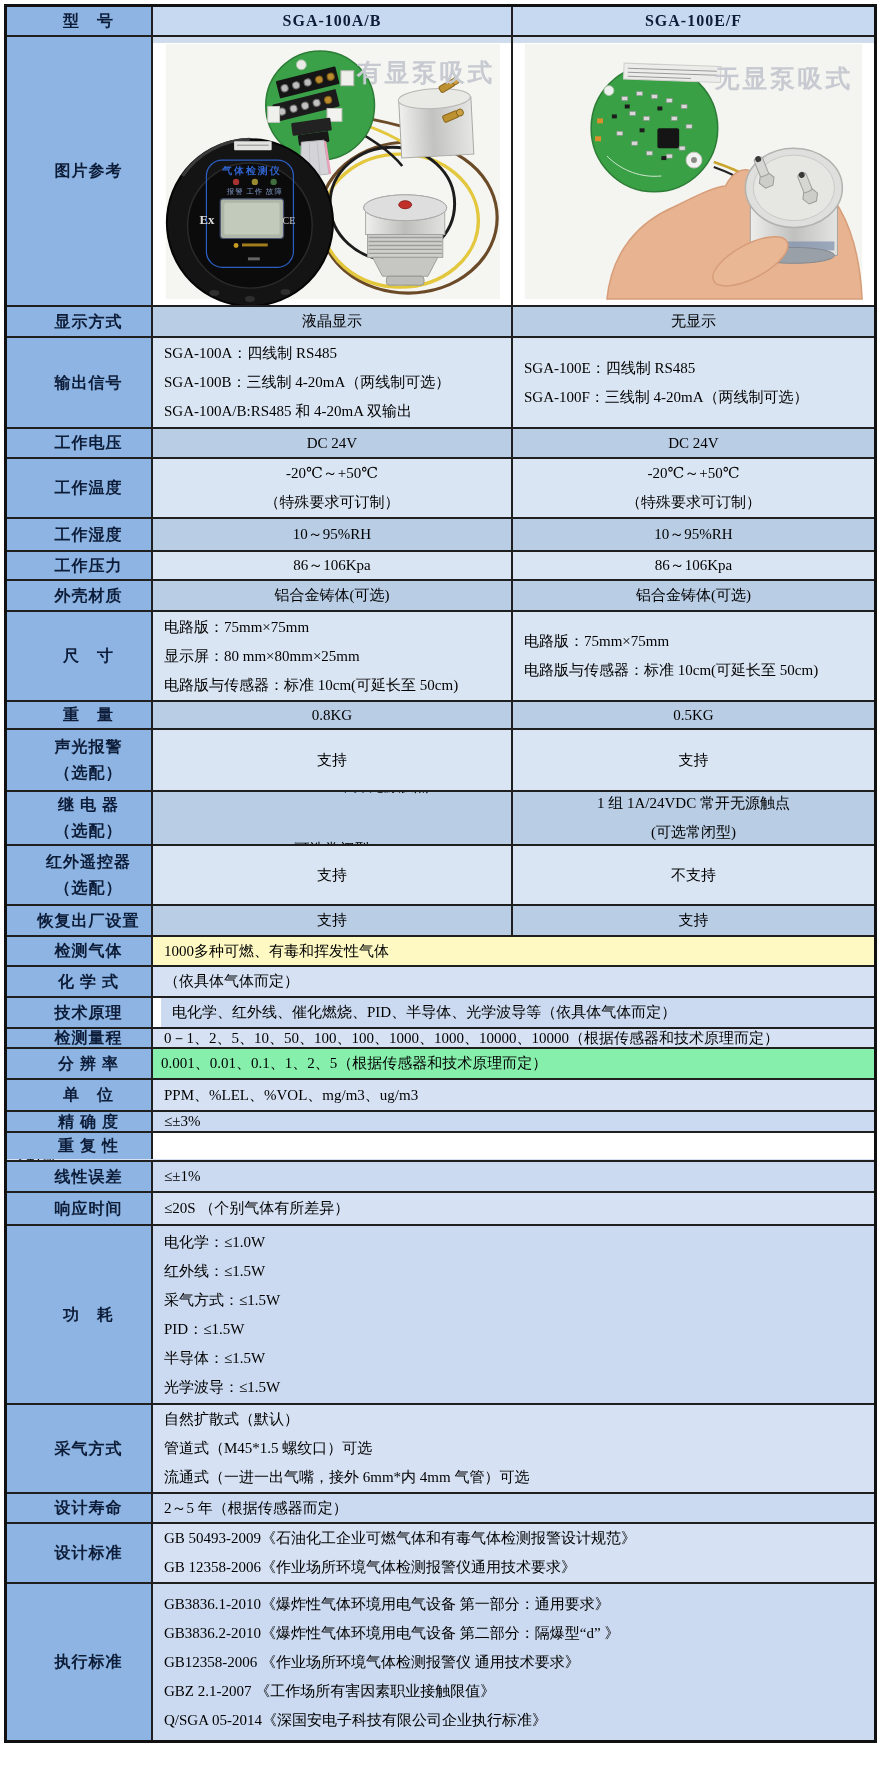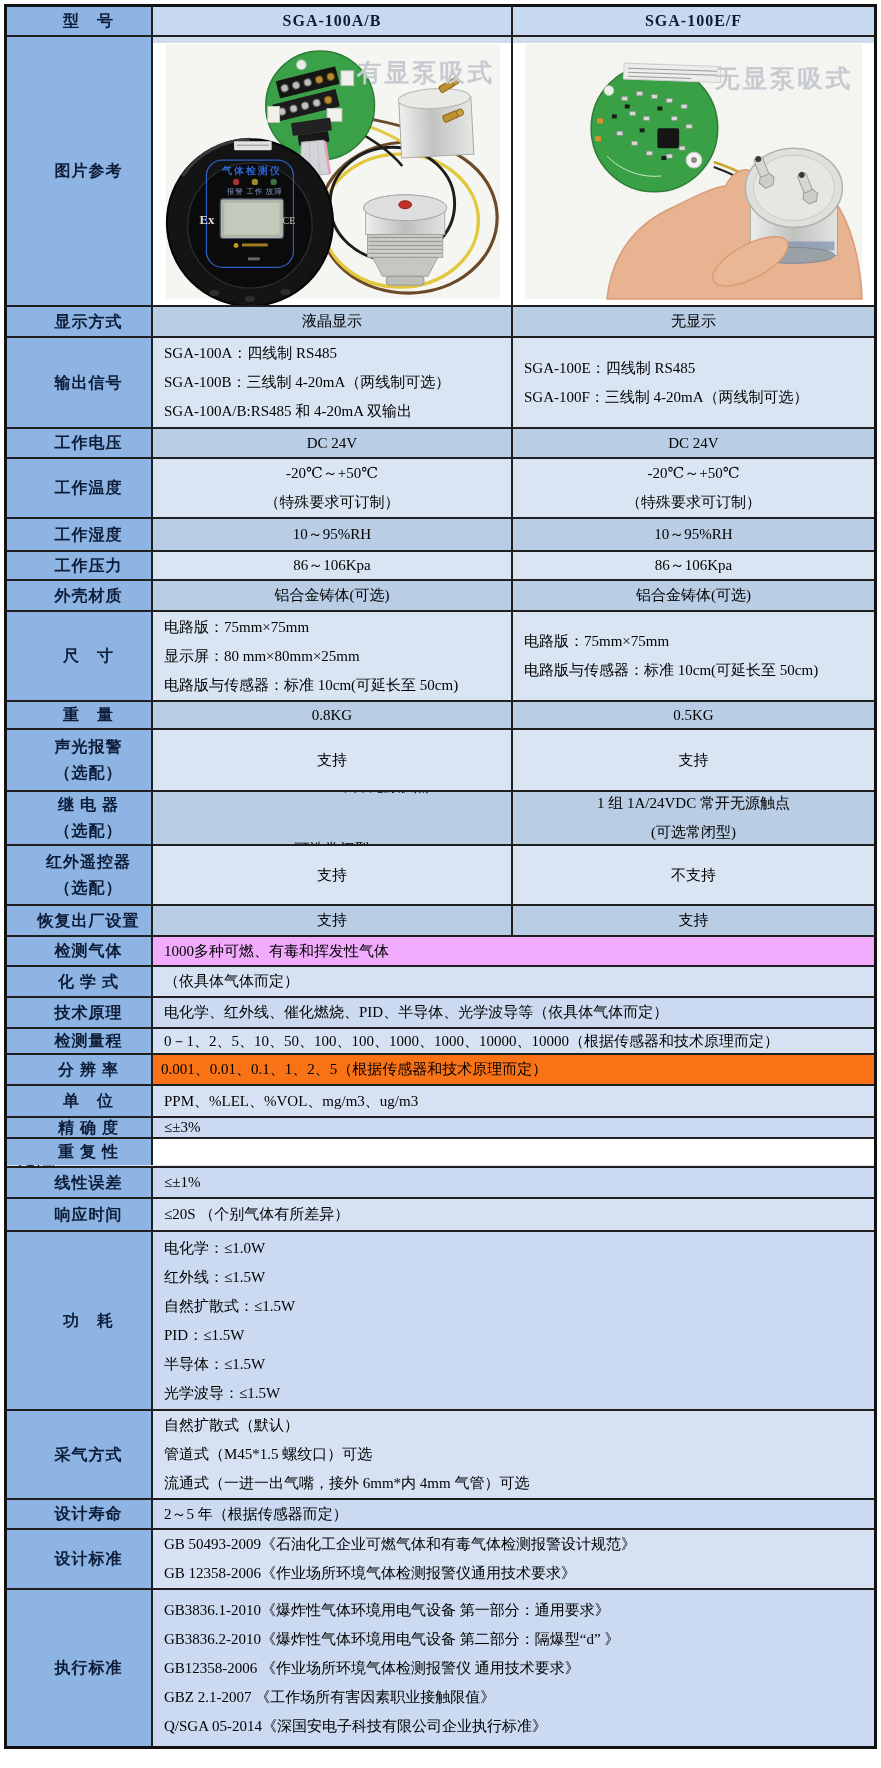--- a/index.html
+++ b/index.html
@@ -403,53 +403,53 @@
         <div class="val-line">支持</div>
       </div>
       <div class="cell value-cell center c2" style="background: rgb(185, 205, 229);">
         <div class="val-line">支持</div>
       </div>
     </div>
     <div class="row" style="height: 30px; justify-content: flex-end;">
       <div class="cell label-cell">
         <div>检测气体</div>
       </div>
-      <div class="cell value-cell left span" style="background: #f0abfc;">
+      <div class="cell value-cell left span" style="background: #fef9c3;">
         <div class="val-line">1000多种可燃、有毒和挥发性气体</div>
       </div>
     </div>
     <div class="row" style="height: 31px;">
       <div class="cell label-cell">
         <div>化 学 式</div>
       </div>
       <div class="cell value-cell left span" style="background: rgb(214, 226, 244);">
         <div class="val-line">（依具体气体而定）</div>
       </div>
     </div>
     <div class="row" style="height: 31px;">
       <div class="cell label-cell">
         <div>技术原理</div>
       </div>
-      <div class="cell value-cell left span" style="background: rgb(203, 218, 240);">
+      <div class="cell value-cell left span" style="background: rgb(203, 218, 240); margin-left: 8px;">
         <div class="val-line">电化学、红外线、催化燃烧、PID、半导体、光学波导等（依具体气体而定）</div>
       </div>
     </div>
-    <div class="row" style="height: 26px;">
+    <div class="row" style="height: 20px;">
       <div class="cell label-cell">
         <div>检测量程</div>
       </div>
       <div class="cell value-cell left span" style="background: rgb(214, 226, 244);">
         <div class="val-line">0－1、2、5、10、50、100、100、1000、1000、10000、10000（根据传感器和技术原理而定）</div>
       </div>
     </div>
     <div class="row" style="height: 31px;">
       <div class="cell label-cell">
         <div>分 辨 率</div>
       </div>
-      <div class="cell value-cell left span" style="background: #f97316; padding-left: 8px;">
+      <div class="cell value-cell left span" style="background: #86efac; padding-left: 8px;">
         <div class="val-line">0.001、0.01、0.1、1、2、5（根据传感器和技术原理而定）</div>
       </div>
     </div>
     <div class="row" style="height: 32px;">
       <div class="cell label-cell">
         <div>单　位</div>
       </div>
       <div class="cell value-cell left span" style="background: rgb(214, 226, 244);">
         <div class="val-line">PPM、%LEL、%VOL、mg/m3、ug/m3</div>
       </div>
@@ -486,21 +486,21 @@
         <div class="val-line">≤20S （个别气体有所差异）</div>
       </div>
     </div>
     <div class="row" style="height: 179px;">
       <div class="cell label-cell">
         <div>功　耗</div>
       </div>
       <div class="cell value-cell left span" style="background: rgb(203, 218, 240);">
         <div class="val-line">电化学：≤1.0W</div>
         <div class="val-line">红外线：≤1.5W</div>
-        <div class="val-line">自然扩散式：≤1.5W</div>
+        <div class="val-line">采气方式：≤1.5W</div>
         <div class="val-line">PID：≤1.5W</div>
         <div class="val-line">半导体：≤1.5W</div>
         <div class="val-line">光学波导：≤1.5W</div>
       </div>
     </div>
     <div class="row" style="height: 89px;">
       <div class="cell label-cell">
         <div>采气方式</div>
       </div>
       <div class="cell value-cell left span" style="background: rgb(214, 226, 244);">

